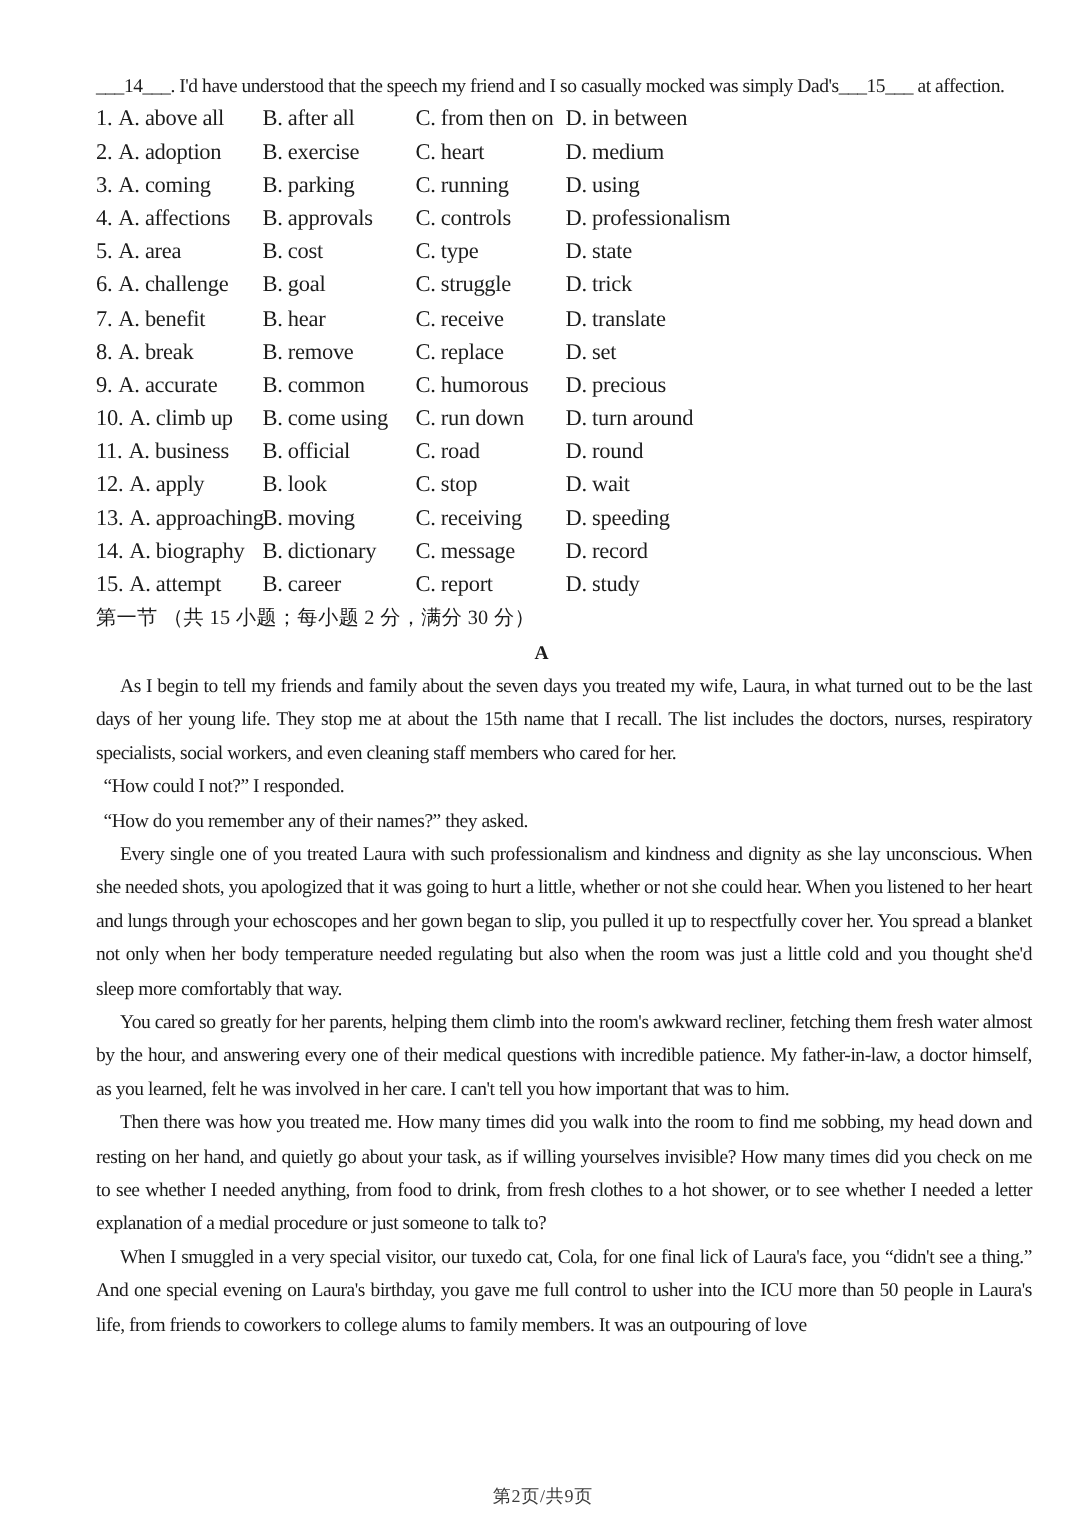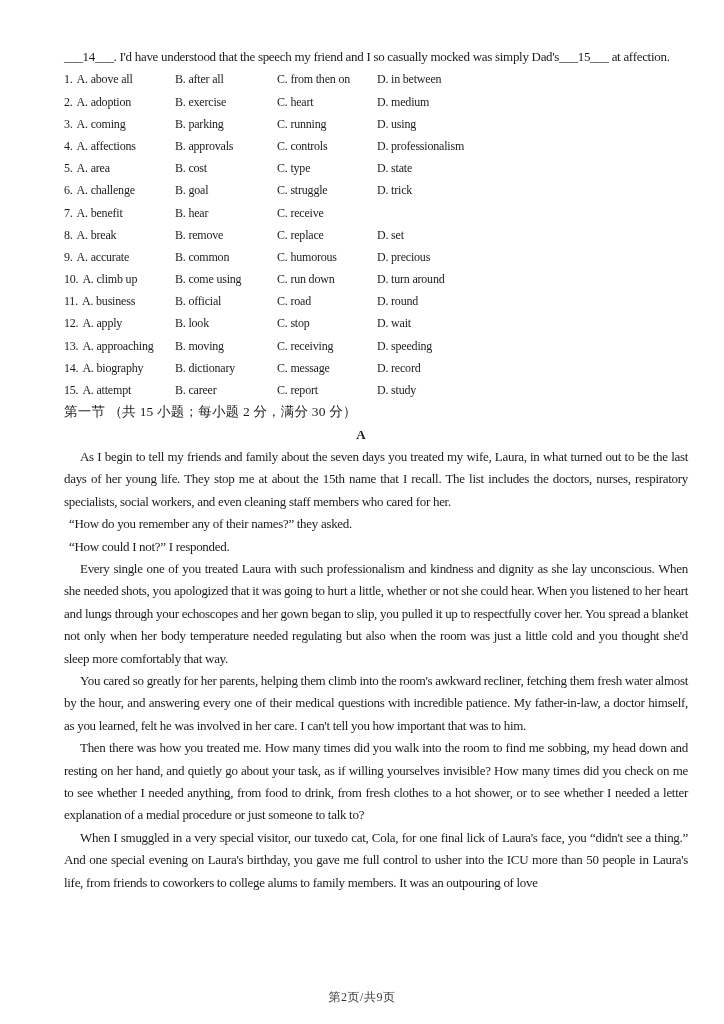--- a/index.html
+++ b/index.html
@@ -30,21 +30,21 @@
   }
   .para.normal { text-indent: 16px; }
   .para.quote  { text-indent: 5px; }
   .para.flush  { text-indent: 0; }
   .options { margin: 0; }
   .options .row {
     display: grid;
     grid-template-columns: 111px 102px 100px 1fr;
     height: 22.2px;
     line-height: 22.2px;
-    font-size: 12px;
+    font-size: 15px;
     letter-spacing: -0.2px;
     white-space: nowrap;
   }
   .options .cell { overflow: visible; }
   .options .qnum { margin-right: 4px; }
   .heading {
     font-size: 13.5px;
     line-height: 22.3px;
     letter-spacing: 0.2px;
   }
@@ -115,20 +115,21 @@
         <span class="cell"><span class="qnum">6.</span><span>A. challenge</span></span>
         <span class="cell"><span>B. goal</span></span>
         <span class="cell"><span>C. struggle</span></span>
         <span class="cell"><span>D. trick</span></span>
       </div>
 
       <div class="row">
         <span class="cell"><span class="qnum">7.</span><span>A. benefit</span></span>
         <span class="cell"><span>B. hear</span></span>
         <span class="cell"><span>C. receive</span></span>
+        <span class="cell"><span>D. translate</span></span>
       </div>
 
       <div class="row">
         <span class="cell"><span class="qnum">8.</span><span>A. break</span></span>
         <span class="cell"><span>B. remove</span></span>
         <span class="cell"><span>C. replace</span></span>
         <span class="cell"><span>D. set</span></span>
       </div>
 
       <div class="row">
@@ -183,23 +184,23 @@
 
 
   <div class="heading">第一节 （共 15 小题；每小题 2 分，满分 30 分）</div>
 
   <div class="passage-label">A</div>
 
   <div>
 
       <p class="para normal">As I begin to tell my friends and family about the seven days you treated my wife, Laura, in what turned out to be the last days of her young life. They stop me at about the 15th name that I recall. The list includes the doctors, nurses, respiratory specialists, social workers, and even cleaning staff members who cared for her.</p>
 
+      <p class="para quote">“How could I not?” I responded.</p>
+
       <p class="para quote">“How do you remember any of their names?” they asked.</p>
-
-      <p class="para quote">“How could I not?” I responded.</p>
 
       <p class="para normal">Every single one of you treated Laura with such professionalism and kindness and dignity as she lay unconscious. When she needed shots, you apologized that it was going to hurt a little, whether or not she could hear. When you listened to her heart and lungs through your echoscopes and her gown began to slip, you pulled it up to respectfully cover her. You spread a blanket not only when her body temperature needed regulating but also when the room was just a little cold and you thought she'd sleep more comfortably that way.</p>
 
       <p class="para normal">You cared so greatly for her parents, helping them climb into the room's awkward recliner, fetching them fresh water almost by the hour, and answering every one of their medical questions with incredible patience. My father-in-law, a doctor himself, as you learned, felt he was involved in her care. I can't tell you how important that was to him.</p>
 
       <p class="para normal">Then there was how you treated me. How many times did you walk into the room to find me sobbing, my head down and resting on her hand, and quietly go about your task, as if willing yourselves invisible? How many times did you check on me to see whether I needed anything, from food to drink, from fresh clothes to a hot shower, or to see whether I needed a letter explanation of a medial procedure or just someone to talk to?</p>
 
       <p class="para normal">When I smuggled in a very special visitor, our tuxedo cat, Cola, for one final lick of Laura's face, you “didn't see a thing.” And one special evening on Laura's birthday, you gave me full control to usher into the ICU more than 50 people in Laura's life, from friends to coworkers to college alums to family members. It was an outpouring of love</p>
     </div>
 

